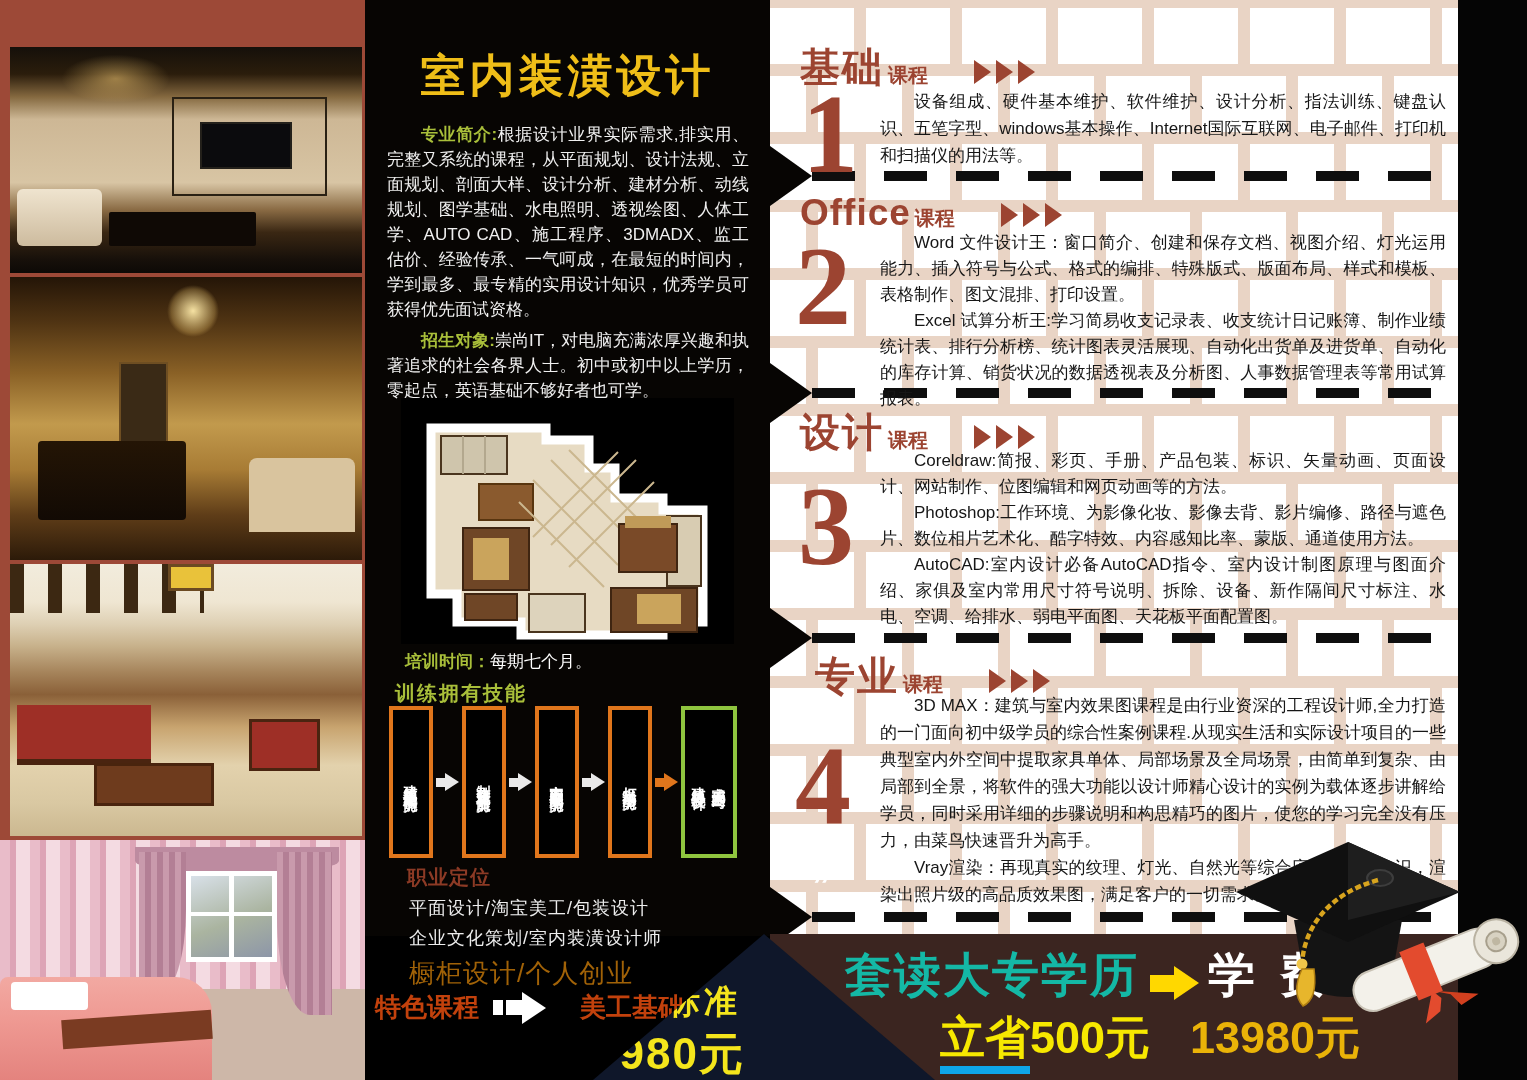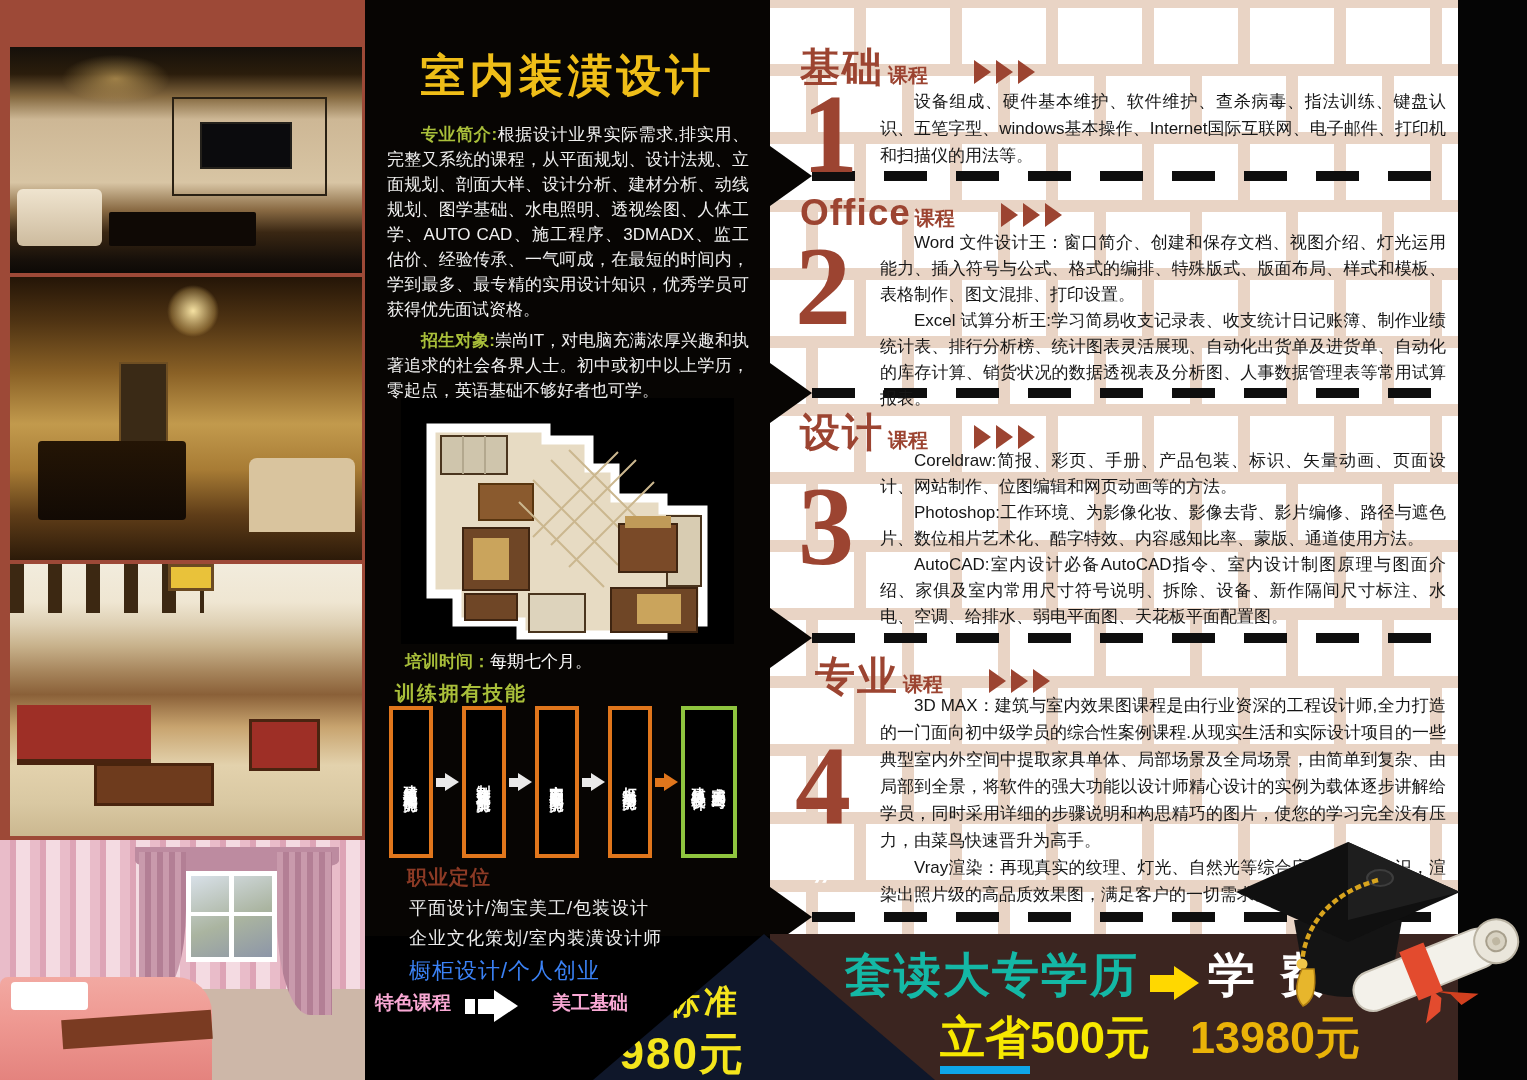--- a/index.html
+++ b/index.html
@@ -69,22 +69,22 @@
       display:flex; align-items:center; justify-content:center; flex:none; }
   .flow-box.green { border-color:#8fc53f; width:56px; }
   .flow-arrow { display:flex; align-items:center; margin:0 3px; flex:none; }
   .flow-arrow .stem { width:9px; height:9px; background:#e9e9e9; }
   .flow-arrow .head { width:0; height:0; border:9px solid transparent; border-right:0; border-left:14px solid #e9e9e9; }
   .flow-arrow.orange .stem { background:#e0761c; }
   .flow-arrow.orange .head { border-left-color:#e0761c; }
   .career-title { position:absolute; left:42px; top:864px; color:#8c3a25; font-weight:bold; font-size:20px; letter-spacing:1px; }
   .career-line { position:absolute; left:44px; color:#ededed; font-size:18px; letter-spacing:1px; }
   .cl1 { top:896px; } .cl2 { top:926px; }
-  .cl3 { top:956px; font-size:22px; color:#3b82f6; }
-  .feature-row { position:absolute; left:10px; top:990px; display:flex; color:#f9a8d4; font-weight:bold; font-size:19px; }
+  .cl3 { top:956px; font-size:26px; color:#a16207; }
+  .feature-row { position:absolute; left:10px; top:990px; display:flex; color:#c2410c; font-weight:bold; font-size:26px; }
   .big-arrow { display:flex; align-items:center; margin:0 16px 0 14px; }
   .big-arrow .stem { width:10px; height:15px; background:#fff; margin-right:3px; }
   .big-arrow .stem2 { width:16px; height:15px; background:#fff; }
   .big-arrow .head { width:0; height:0; border:16px solid transparent; border-right:0; border-left:24px solid #fff; }
   .feature-target { margin-left:18px; }
 
   
   .brick { position:absolute; left:770px; top:0; width:688px; height:1080px; background:#e9d4c5; overflow:hidden; }
   .brick-rows { position:absolute; left:0; top:0; width:100%; height:100%; padding-top:8px; }
   .brick-row { height:56px; margin-bottom:12px; background:repeating-linear-gradient(90deg,#fff 0 84px, rgba(0,0,0,0) 84px 96px); }
@@ -302,21 +302,21 @@
         <span class="tri"></span>
       </span>
   </div>
 
   <div class="s-num sn1">1</div>
   <div class="s-num sn2">2</div>
   <div class="s-num sn3">3</div>
   <div class="s-num sn4">4</div>
 
   <div class="s-text st1">
-    <p>设备组成、硬件基本维护、软件维护、查杀病毒、指法训练、键盘认识、五笔字型、windows基本操作、Internet国际互联网、电子邮件、打印机和扫描仪的用法等。</p>
+    <p>设备组成、硬件基本维护、软件维护、设计分析、指法训练、键盘认识、五笔字型、windows基本操作、Internet国际互联网、电子邮件、打印机和扫描仪的用法等。</p>
   </div>
   <div class="s-text st2">
     <p>Word 文件设计王：窗口简介、创建和保存文档、视图介绍、灯光运用能力、插入符号与公式、格式的编排、特殊版式、版面布局、样式和模板、表格制作、图文混排、打印设置。</p>
     <p>Excel 试算分析王:学习简易收支记录表、收支统计日记账簿、制作业绩统计表、排行分析榜、统计图表灵活展现、自动化出货单及进货单、自动化的库存计算、销货状况的数据透视表及分析图、人事数据管理表等常用试算报表。</p>
   </div>
   <div class="s-text st3">
     <p>Coreldraw:简报、彩页、手册、产品包装、标识、矢量动画、页面设计、网站制作、位图编辑和网页动画等的方法。</p>
     <p>Photoshop:工作环境、为影像化妆、影像去背、影片编修、路径与遮色片、数位相片艺术化、酷字特效、内容感知比率、蒙版、通道使用方法。</p>
     <p>AutoCAD:室内设计必备AutoCAD指令、室内设计制图原理与图面介绍、家俱及室内常用尺寸符号说明、拆除、设备、新作隔间尺寸标注、水电、空调、给排水、弱电平面图、天花板平面配置图。</p>
   </div>

